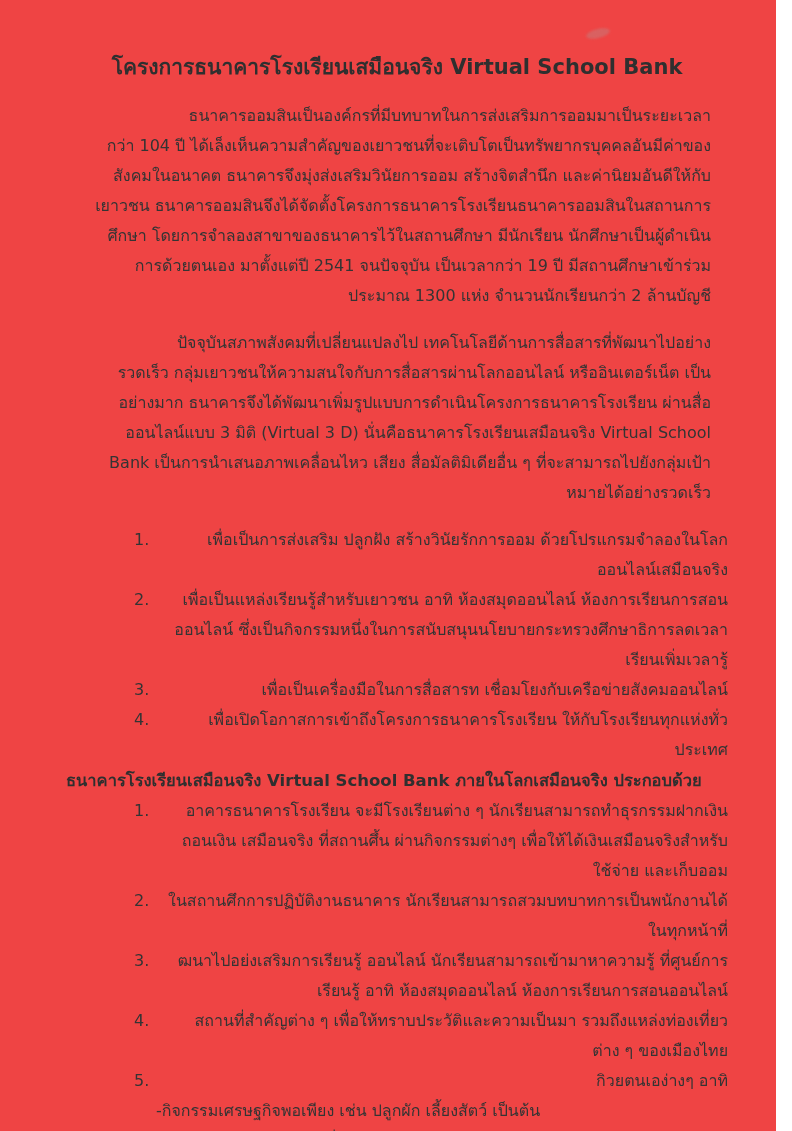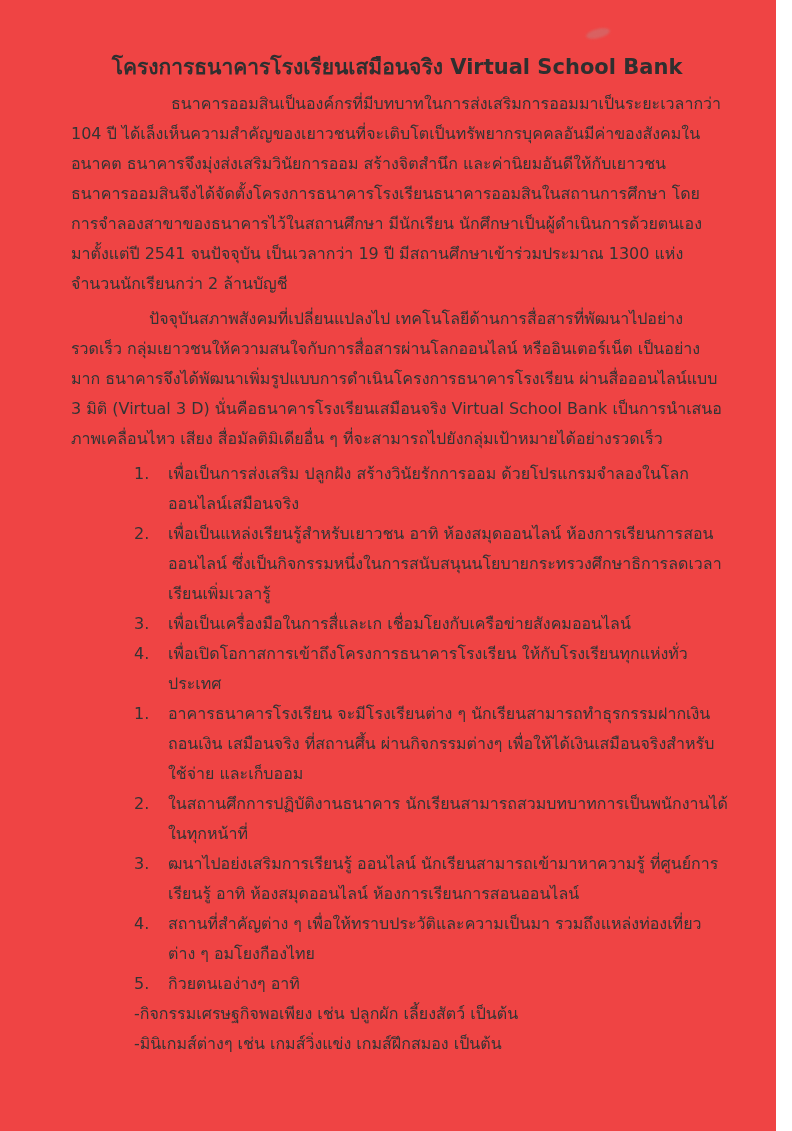--- a/index.html
+++ b/index.html
@@ -22,23 +22,23 @@
   }
   .title {
     text-align: center;
     font-size: 21px;
     font-weight: bold;
     line-height: 34px;
     margin: 0 0 4px 0;
     color: #2f2f2f;
   }
   .para {
-    margin: 5px;
+    margin: 17px;
     text-indent: 100px;
-    text-align: left;
+    text-align: right;
     overflow-wrap: anywhere;
   }
   .para.second { text-indent: 78px; }
   .section-heading {
     margin: 0;
     font-size: 16.5px;
     font-weight: bold;
     line-height: 31px;
     color: #2f2f2f;
     overflow-wrap: anywhere;
@@ -47,23 +47,24 @@
   .num-item {
     display: flex;
     margin-left: 68px;
     overflow-wrap: anywhere;
   }
   .num-item .num {
     flex: 0 0 34px;
   }
   .num-item .itm-text {
     flex: 1;
+    text-align: right;
   }
   .sub-item {
-    margin-left: 68px;
+    margin-left: 90px;
     overflow-wrap: anywhere;
   }
   .scan-smudge {
     position: absolute;
     left: 586px;
     top: 29px;
     width: 24px;
     height: 9px;
     background: rgba(165, 165, 165, 0.30);
     border-radius: 50%;
@@ -90,45 +91,46 @@
       <div class="num-item">
         <span class="num">1.</span>
         <span class="itm-text">เพื่อเป็นการส่งเสริม ปลูกฝัง สร้างวินัยรักการออม ด้วยโปรแกรมจำลองในโลกออนไลน์เสมือนจริง</span>
       </div>
       <div class="num-item">
         <span class="num">2.</span>
         <span class="itm-text">เพื่อเป็นแหล่งเรียนรู้สำหรับเยาวชน อาทิ ห้องสมุดออนไลน์ ห้องการเรียนการสอนออนไลน์ ซึ่งเป็นกิจกรรมหนึ่งในการสนับสนุนนโยบายกระทรวงศึกษาธิการลดเวลาเรียนเพิ่มเวลารู้</span>
       </div>
       <div class="num-item">
         <span class="num">3.</span>
-        <span class="itm-text">เพื่อเป็นเครื่องมือในการสื่และเก เชื่อมโยงกับเครือข่ายสังคมออนไลน์</span>
+        <span class="itm-text">เพื่อเป็นเครื่องมือในการสื่อสารท เชื่อมโยงกับเครือข่ายสังคมออนไลน์</span>
       </div>
       <div class="num-item">
         <span class="num">4.</span>
         <span class="itm-text">เพื่อเปิดโอกาสการเข้าถึงโครงการธนาคารโรงเรียน ให้กับโรงเรียนทุกแห่งทั่วประเทศ</span>
       </div>
     </div>
 
+    <h2 class="section-heading">ธนาคารโรงเรียนเสมือนจริง Virtual School Bank ภายในโลกเสมือนจริง ประกอบด้วย</h2>
 
     <div class="num-list">
       <div class="num-item">
         <span class="num">1.</span>
         <span class="itm-text">อาคารธนาคารโรงเรียน จะมีโรงเรียนต่าง ๆ นักเรียนสามารถทำธุรกรรมฝากเงิน ถอนเงิน เสมือนจริง ที่สถานศึ้น ผ่านกิจกรรมต่างๆ เพื่อให้ได้เงินเสมือนจริงสำหรับใช้จ่าย และเก็บออม</span>
       </div>
       <div class="num-item">
         <span class="num">2.</span>
         <span class="itm-text">ในสถานศึกการปฏิบัติงานธนาคาร นักเรียนสามารถสวมบทบาทการเป็นพนักงานได้ในทุกหน้าที่</span>
       </div>
       <div class="num-item">
         <span class="num">3.</span>
         <span class="itm-text">ฒนาไปอย่งเสริมการเรียนรู้ ออนไลน์ นักเรียนสามารถเข้ามาหาความรู้ ที่ศูนย์การเรียนรู้ อาทิ ห้องสมุดออนไลน์ ห้องการเรียนการสอนออนไลน์</span>
       </div>
       <div class="num-item">
         <span class="num">4.</span>
-        <span class="itm-text">สถานที่สำคัญต่าง ๆ เพื่อให้ทราบประวัติและความเป็นมา รวมถึงแหล่งท่องเที่ยวต่าง ๆ อมโยงกืองไทย</span>
+        <span class="itm-text">สถานที่สำคัญต่าง ๆ เพื่อให้ทราบประวัติและความเป็นมา รวมถึงแหล่งท่องเที่ยวต่าง ๆ ของเมืองไทย</span>
       </div>
       <div class="num-item">
         <span class="num">5.</span>
         <span class="itm-text">กิวยตนเอง่างๆ อาทิ</span>
       </div>
       <div class="sub-item">-กิจกรรมเศรษฐกิจพอเพียง  เช่น ปลูกผัก เลี้ยงสัตว์ เป็นต้น</div>
       <div class="sub-item">-มินิเกมส์ต่างๆ เช่น เกมส์วิ่งแข่ง เกมส์ฝึกสมอง เป็นต้น</div>
     </div>
 
   </div>

